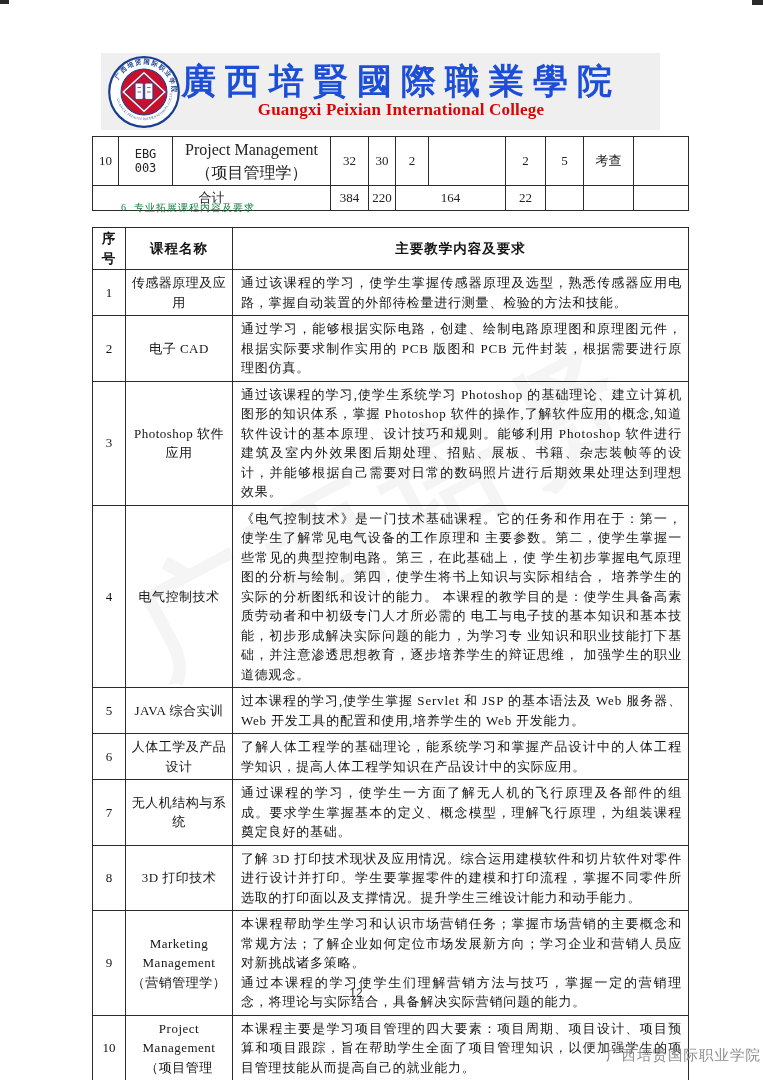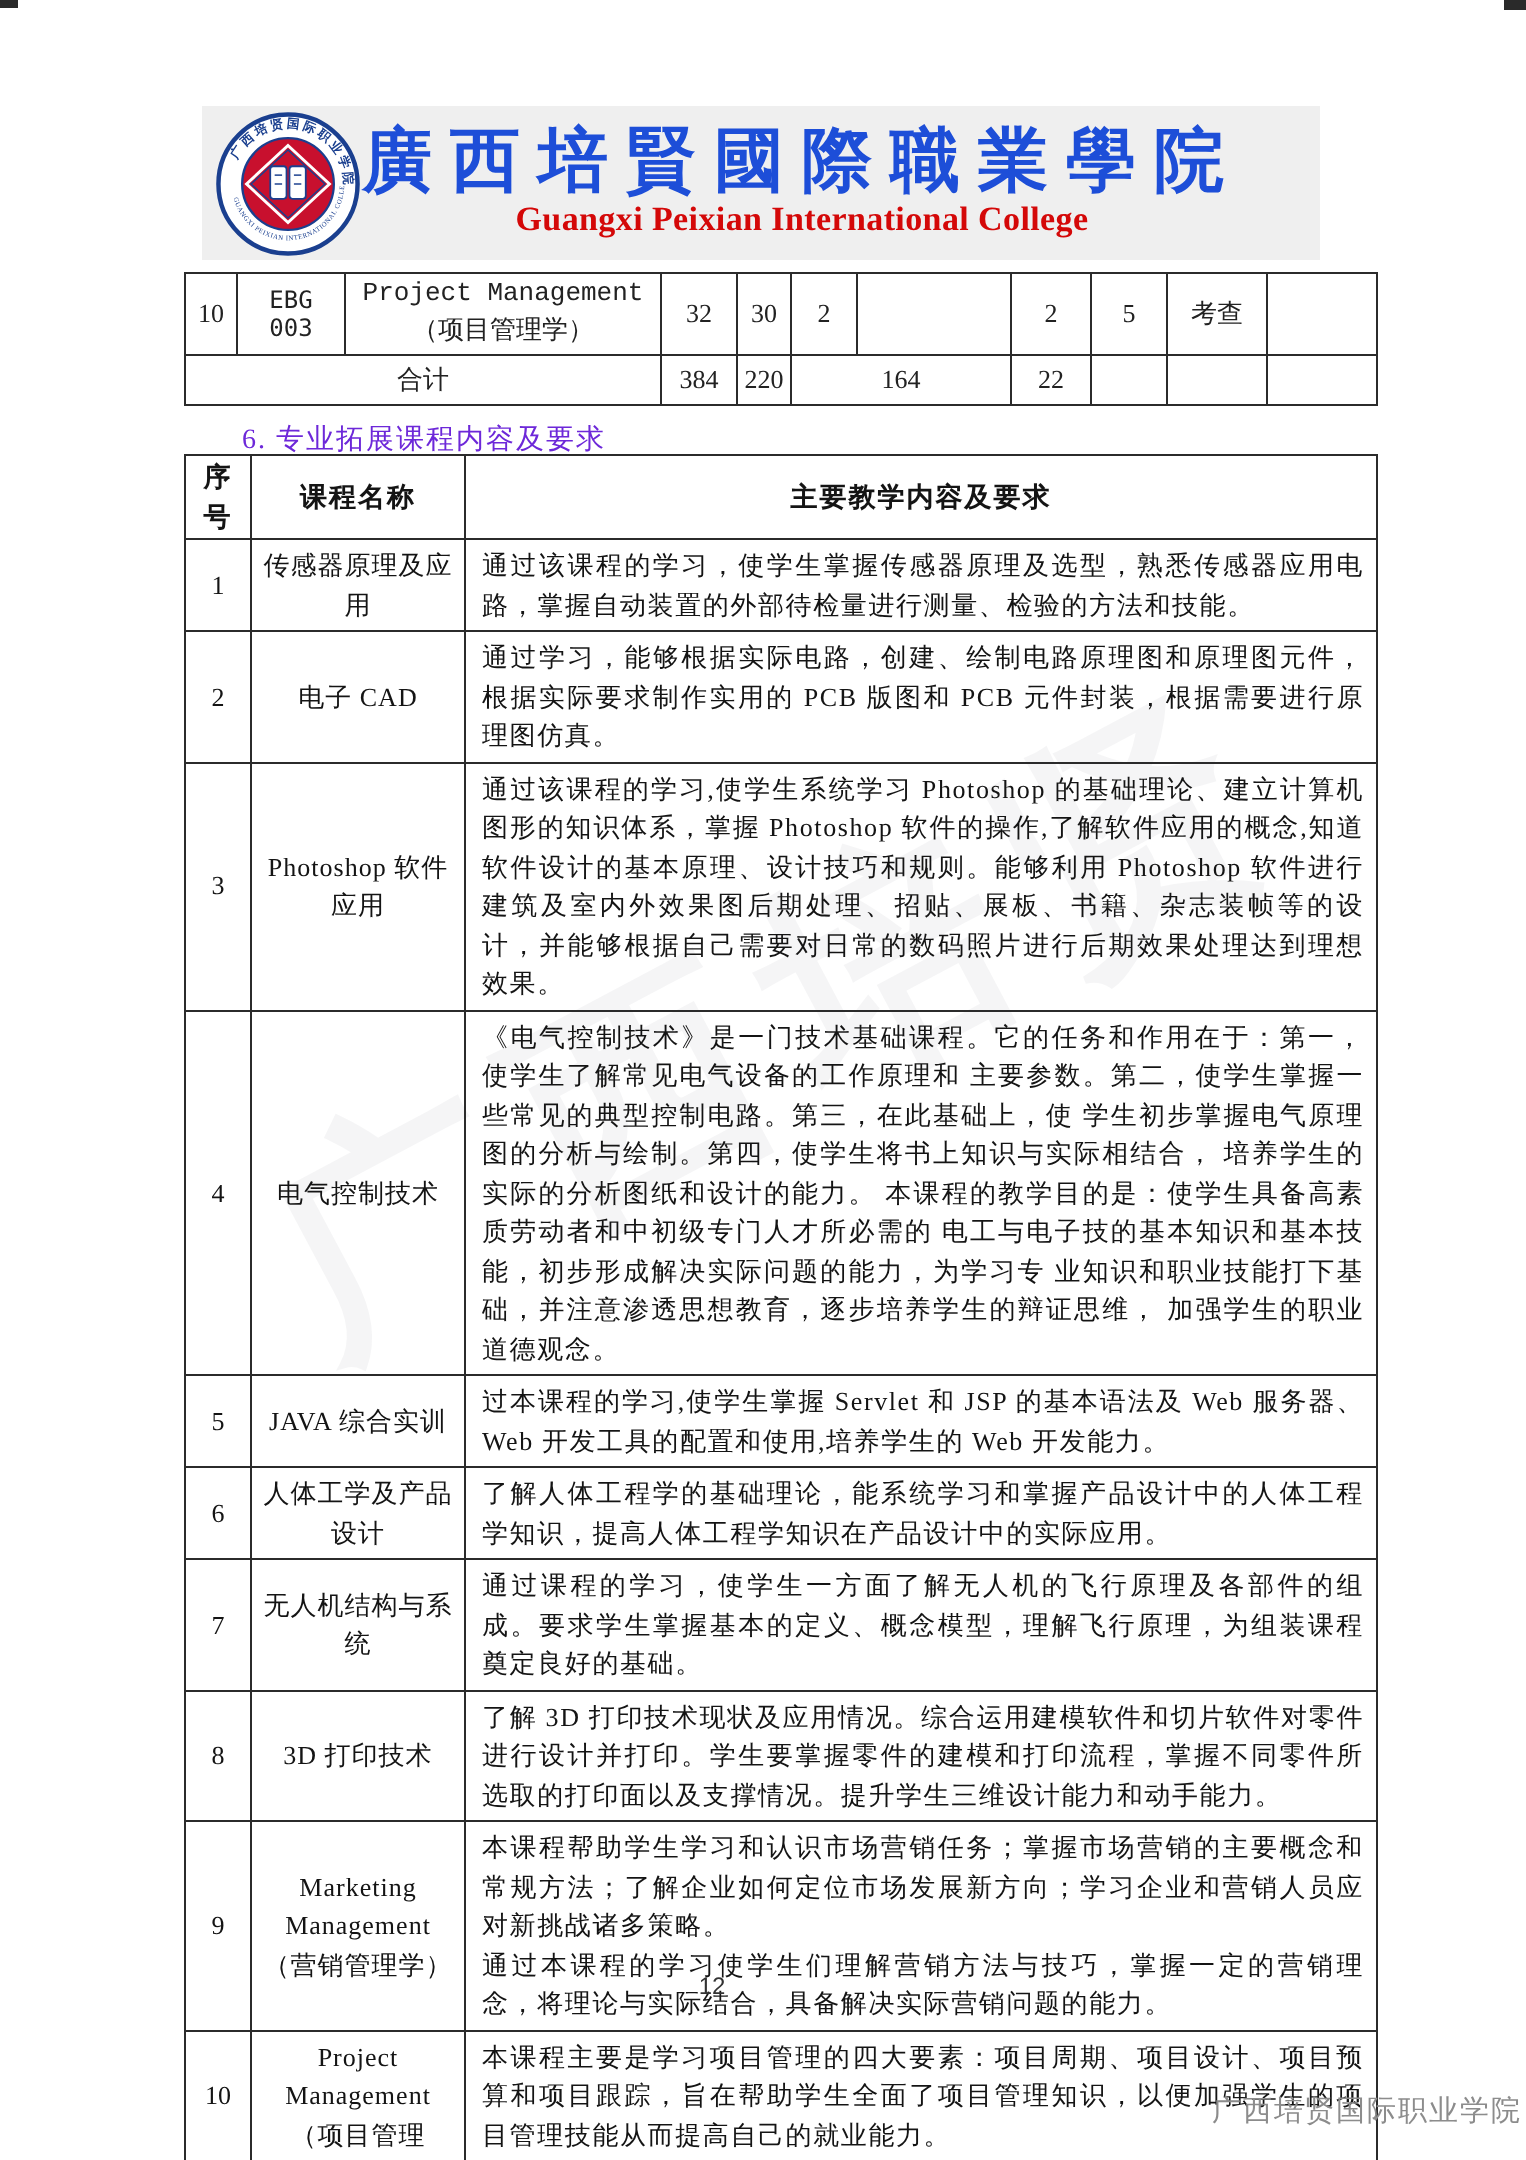--- a/index.html
+++ b/index.html
@@ -31,30 +31,30 @@
   table { border-collapse:collapse; table-layout:fixed; }
   td, th { border:1px solid #2b2b2b; overflow:hidden; }
 
   
   .top-table {
     position:absolute; left:92px; top:136px; width:596px;
     font-size:13px; color:#222;
   }
   .top-table td { text-align:center; vertical-align:middle; padding:1px 2px; }
   .top-table .course-name {
-    font-family:Liberation Mono, monospace; font-size:13px;
+    font-family:Liberation Serif, serif; font-size:16px;
     white-space:pre-line; line-height:1.45;
   }
   .code { font-family:"DejaVu Sans Mono", monospace; font-size:12px; }
   .r1 { height:41px; }
   .r2 { height:25px; }
 
   
   .section-heading {
-    position:absolute; left:121px; top:211px; font-size:14px; color:#6d28d9;
+    position:absolute; left:121px; top:201px; font-size:10px; color:#15803d;
     letter-spacing:1px;
   }
 
   
   .course-table {
     position:absolute; left:92px; top:227px; width:596px;
     font-size:13px; line-height:19.5px; color:#141414;padding-left:34px;
   }
   .course-table th {
     font-size:13.5px; font-weight:bold; text-align:center; height:25px;

